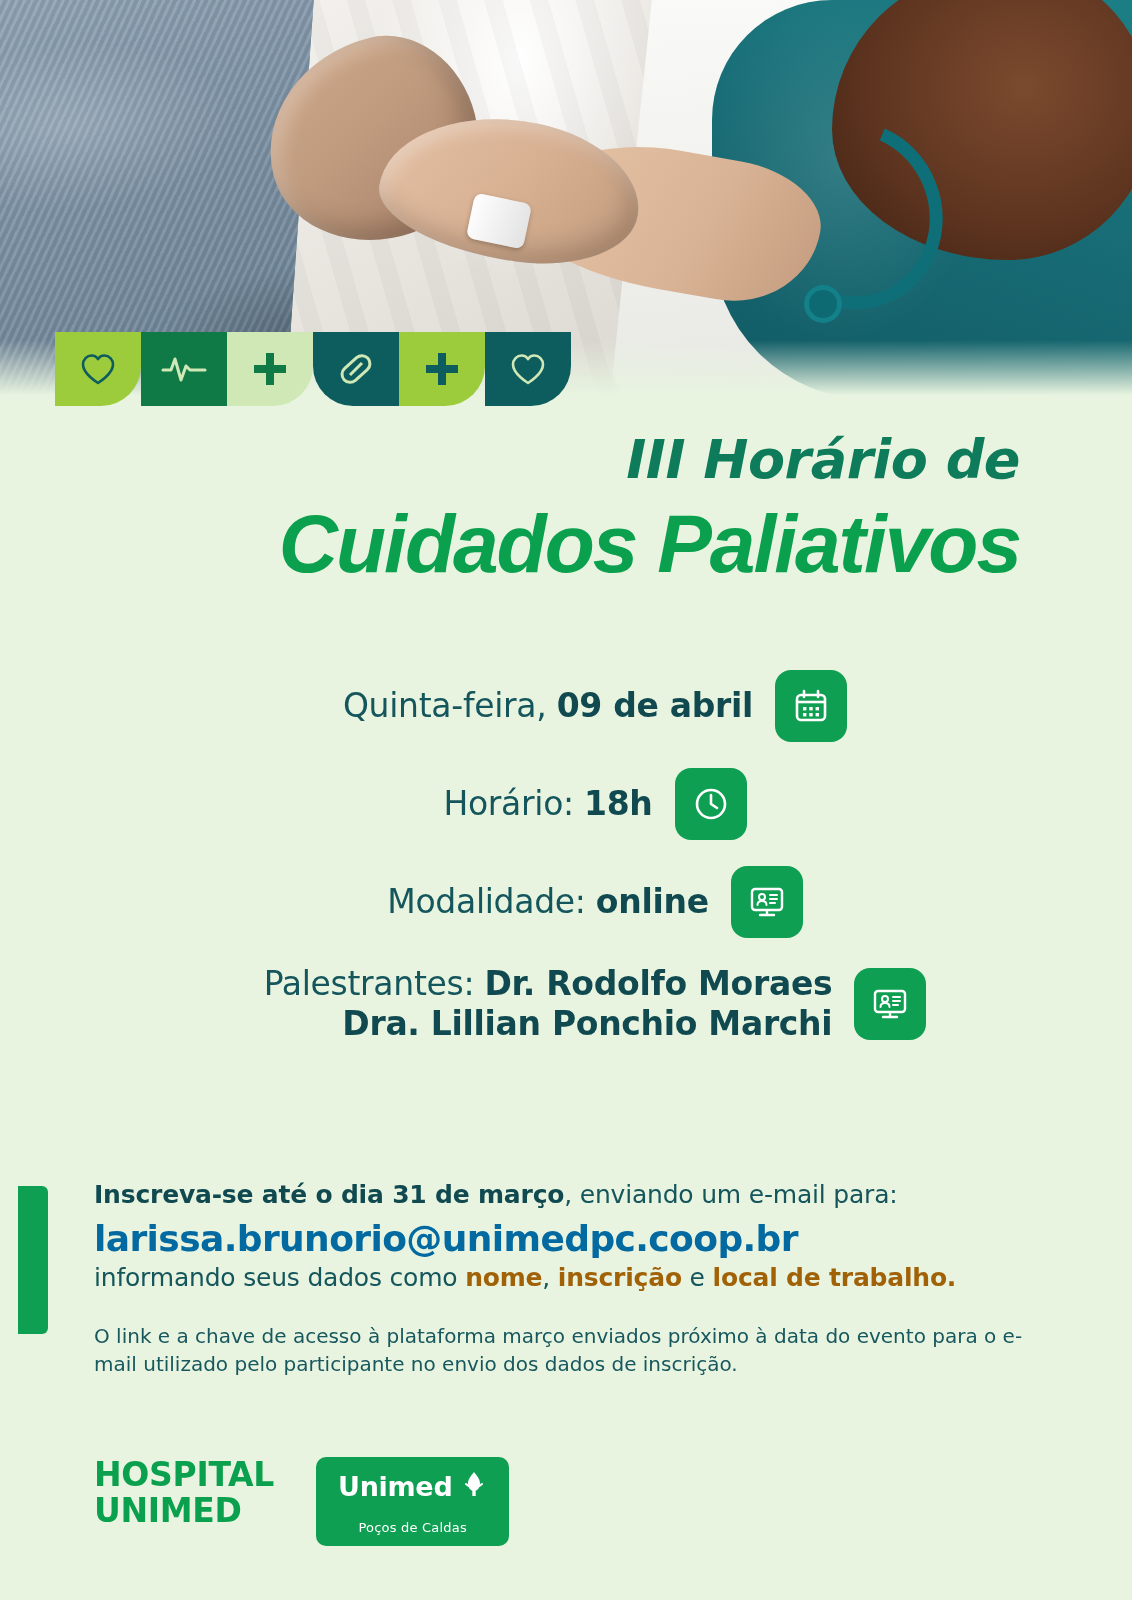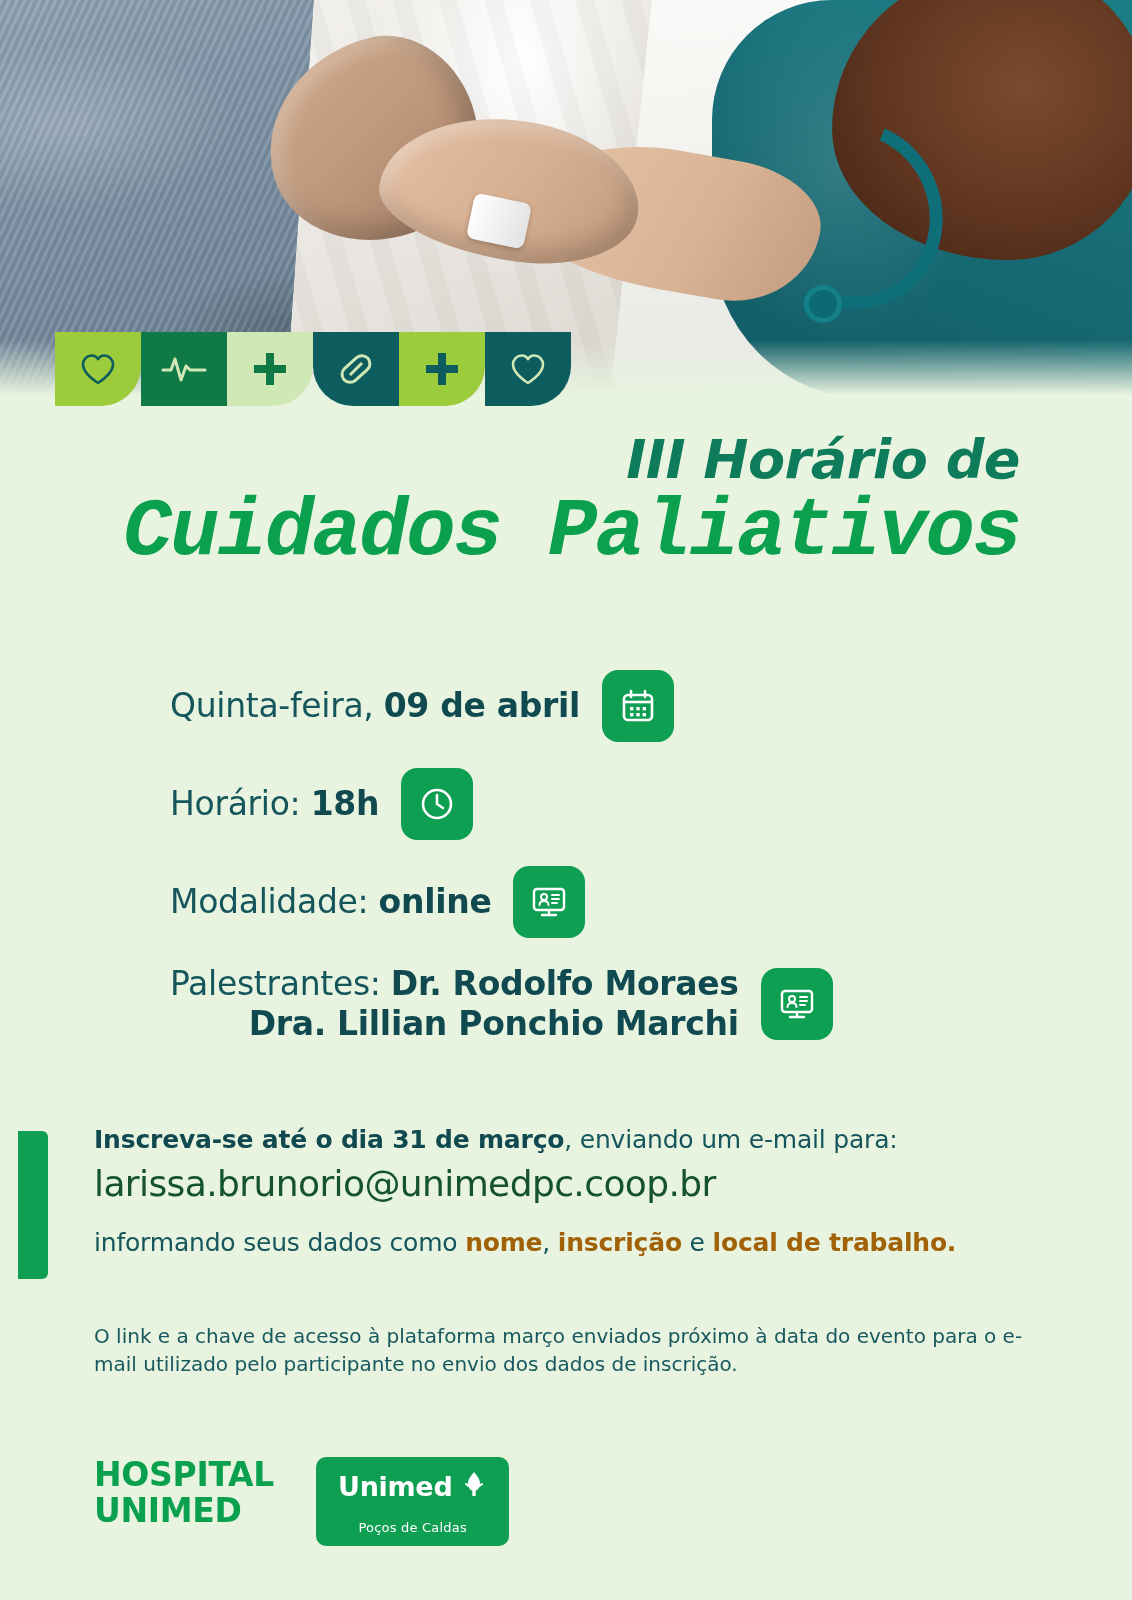--- a/index.html
+++ b/index.html
@@ -186,42 +186,42 @@
   .title-sub {
     font-family: "DejaVu Sans", sans-serif;
     font-style: italic;
     font-weight: 700;
     font-size: 54px;
     letter-spacing: -.5px;
     color: #0e7b5a;
     line-height: 1.05;
   }
   .title-main {
-    font-family: Liberation Mono, monospace;
+    font-family: Liberation Sans, sans-serif;
     font-style: italic;
     font-weight: 700;
     font-size: 82px;
     letter-spacing: -2px;
     color: #0aa04e;
     line-height: 1.05;
-    margin-top: 1px;
+    margin-top: 12px;
     white-space: nowrap;
   }
 
   
   .info-list {
     position: absolute;
     right: 112px;
     top: 670px;
     width: 850px;
   }
   .info-row {
     display: flex;
     align-items: center;
-    justify-content: flex-start;
+    justify-content: center;
     gap: 22px;
     margin-bottom: 26px;
   }
   .info-text {
     font-family: "DejaVu Sans", sans-serif;
     font-size: 33px;
     color: #15565c;
     text-align: right;
     line-height: 1.22;
     letter-spacing: -.3px;
@@ -234,44 +234,44 @@
     flex: 0 0 72px;
     display: flex;
     align-items: center;
     justify-content: center;
   }
 
   
   .signup {
     position: absolute;
     left: 0;
-    top: 1125px;
+    top: 1180px;
     width: 1000px;
     padding-left: 94px;
   }
   .signup-bar {
     position: absolute;
     left: 18px; top: 6px;
     width: 30px; height: 148px;
     background: #0f9f52;
     border-radius: 0 6px 6px 0;
   }
   .signup-l1 {
     font-family: "DejaVu Sans", sans-serif;
     font-size: 25px;
     color: #15565c;
     letter-spacing: -.2px;
   }
   .signup-l1 b { font-weight: 700; color: #104a50; }
   .signup-email {
     font-family: "DejaVu Sans", sans-serif;
-    font-weight: 400;
+    font-weight: 700;
     font-size: 36px;
-    color: #14532d;
-    margin: 9px 0 24px;
+    color: #0369a1;
+    margin: 9px 0 4px;
     letter-spacing: -.6px;
   }
   .signup-l3 {
     font-family: "DejaVu Sans", sans-serif;
     font-size: 25px;
     color: #15565c;
     letter-spacing: -.2px;
   }
   .signup-l3 b { font-weight: 700; color: #a16207; }
 

